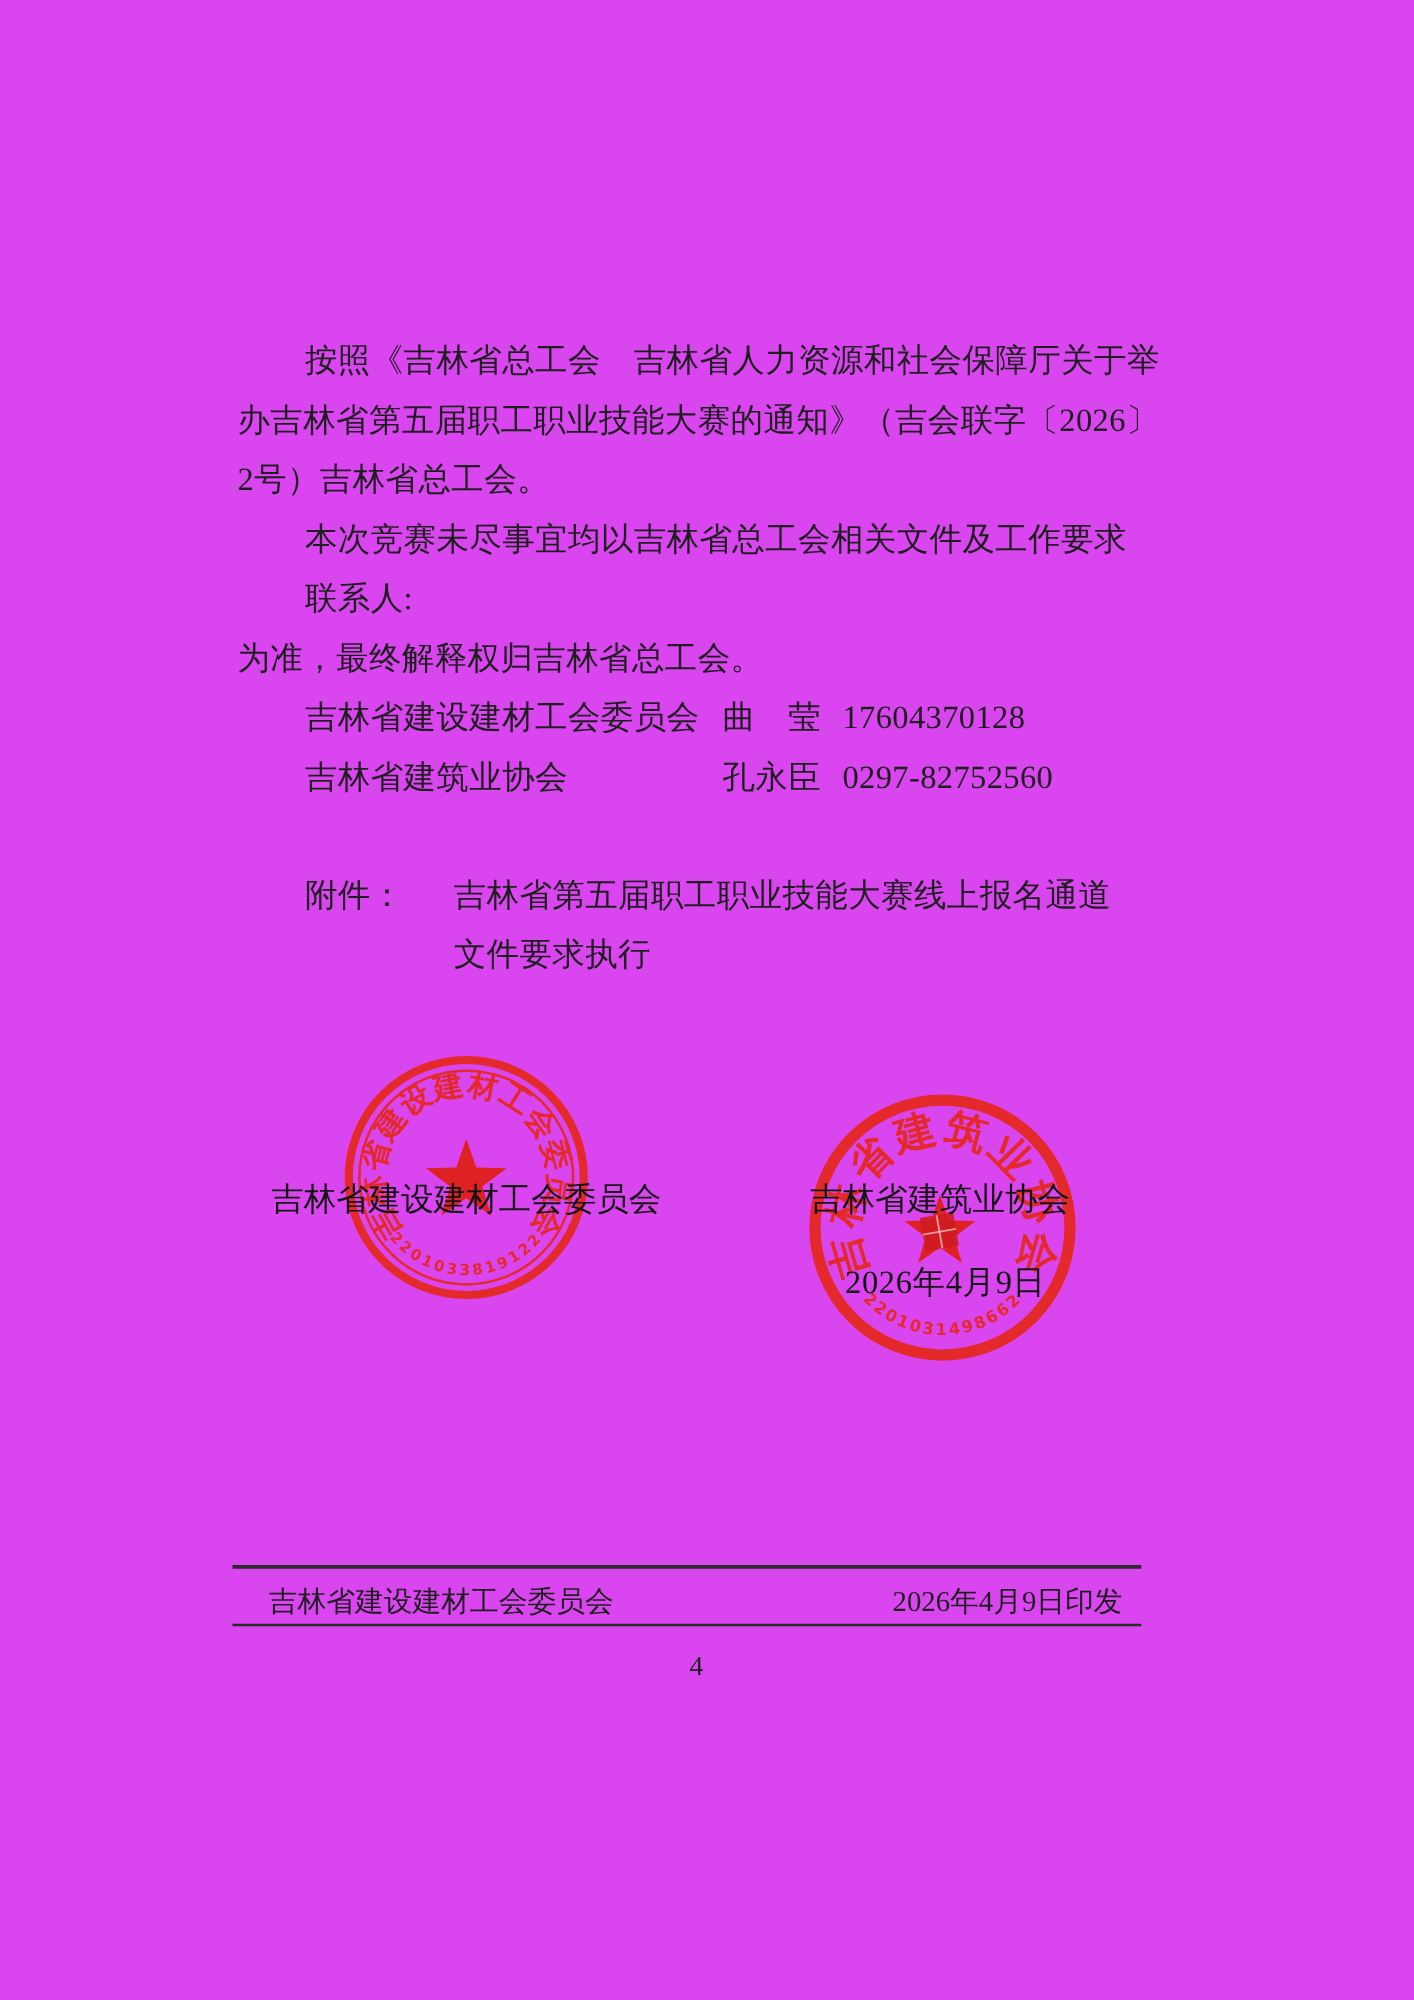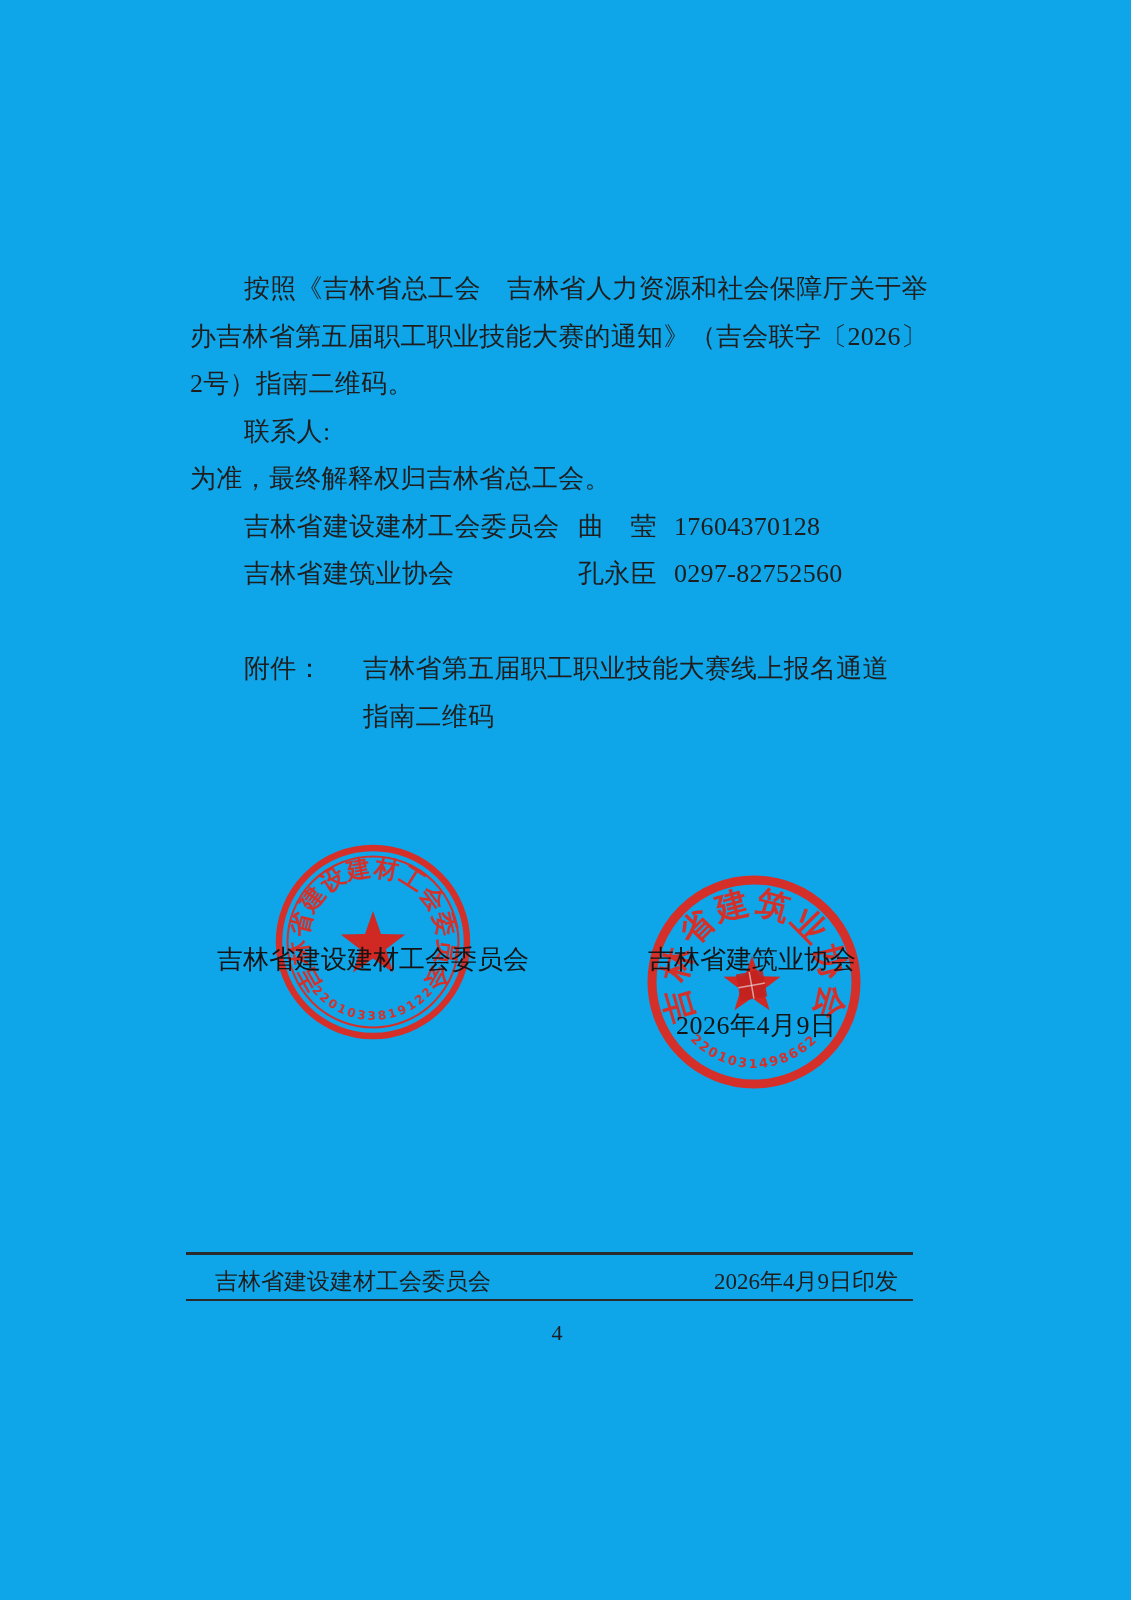--- a/index.html
+++ b/index.html
@@ -1,17 +1,17 @@
 <!DOCTYPE html>
 <html><head>
 <meta charset="utf-8">
 <style>
   html,body{margin:0;padding:0;background:#ffffff;}
   .page{
-    position:relative;width:1131px;height:1600px;background:#0ea5e9;
+    position:relative;width:1131px;height:1600px;background:#d946ef;
     font-family:"Liberation Serif","DejaVu Serif",serif;color:#1e1e1e;
     overflow:hidden;
   }
   
   .body-text{
     position:absolute;left:190px;top:265px;width:790px;
     font-size:26px;line-height:47.5px;letter-spacing:0.3px;
   }
   .line{white-space:nowrap;}
   .indent{padding-left:54px;}
@@ -46,42 +46,43 @@
   .page-number{position:absolute;left:527px;top:1320px;width:60px;text-align:center;font-size:22px;}
 </style>
 </head>
 <body>
 
 <div class="page">
 
   <div class="body-text">
     <div class="line indent">按照《吉林省总工会　吉林省人力资源和社会保障厅关于举</div>
     <div class="line">办吉林省第五届职工职业技能大赛的通知》（吉会联字〔2026〕</div>
-    <div class="line">2号）指南二维码。</div>
+    <div class="line">2号）吉林省总工会。</div>
+    <div class="line indent">本次竞赛未尽事宜均以吉林省总工会相关文件及工作要求</div>
     <div class="line indent">联系人:</div>
     <div class="line">为准，最终解释权归吉林省总工会。</div>
 
     <div class="line indent contact-row">
       <span class="org">吉林省建设建材工会委员会</span>
       <span class="name">曲　莹</span>
       <span class="phone">17604370128</span>
     </div>
     <div class="line indent contact-row">
       <span class="org">吉林省建筑业协会</span>
       <span class="name">孔永臣</span>
       <span class="phone">0297-82752560</span>
     </div>
 
     <div class="line blank"></div>
 
     <div class="attach-row">
       <div class="attach-label line">附件：</div>
       <div class="attach-col">
         <div class="line">吉林省第五届职工职业技能大赛线上报名通道</div>
-        <div class="line">指南二维码</div>
+        <div class="line">文件要求执行</div>
       </div>
     </div>
   </div>
 
   <div class="seal seal-left">
     <svg width="200" height="200" viewBox="0 0 200 200">
       <defs>
         <path id="arcL" d="M 48 140.6 A 66 66 0 1 1 152 140.6" fill="none"></path>
         <path id="arcLb" d="M 41.1 151.2 A 78 78 0 0 0 158.9 151.2" fill="none"></path>
       </defs>

